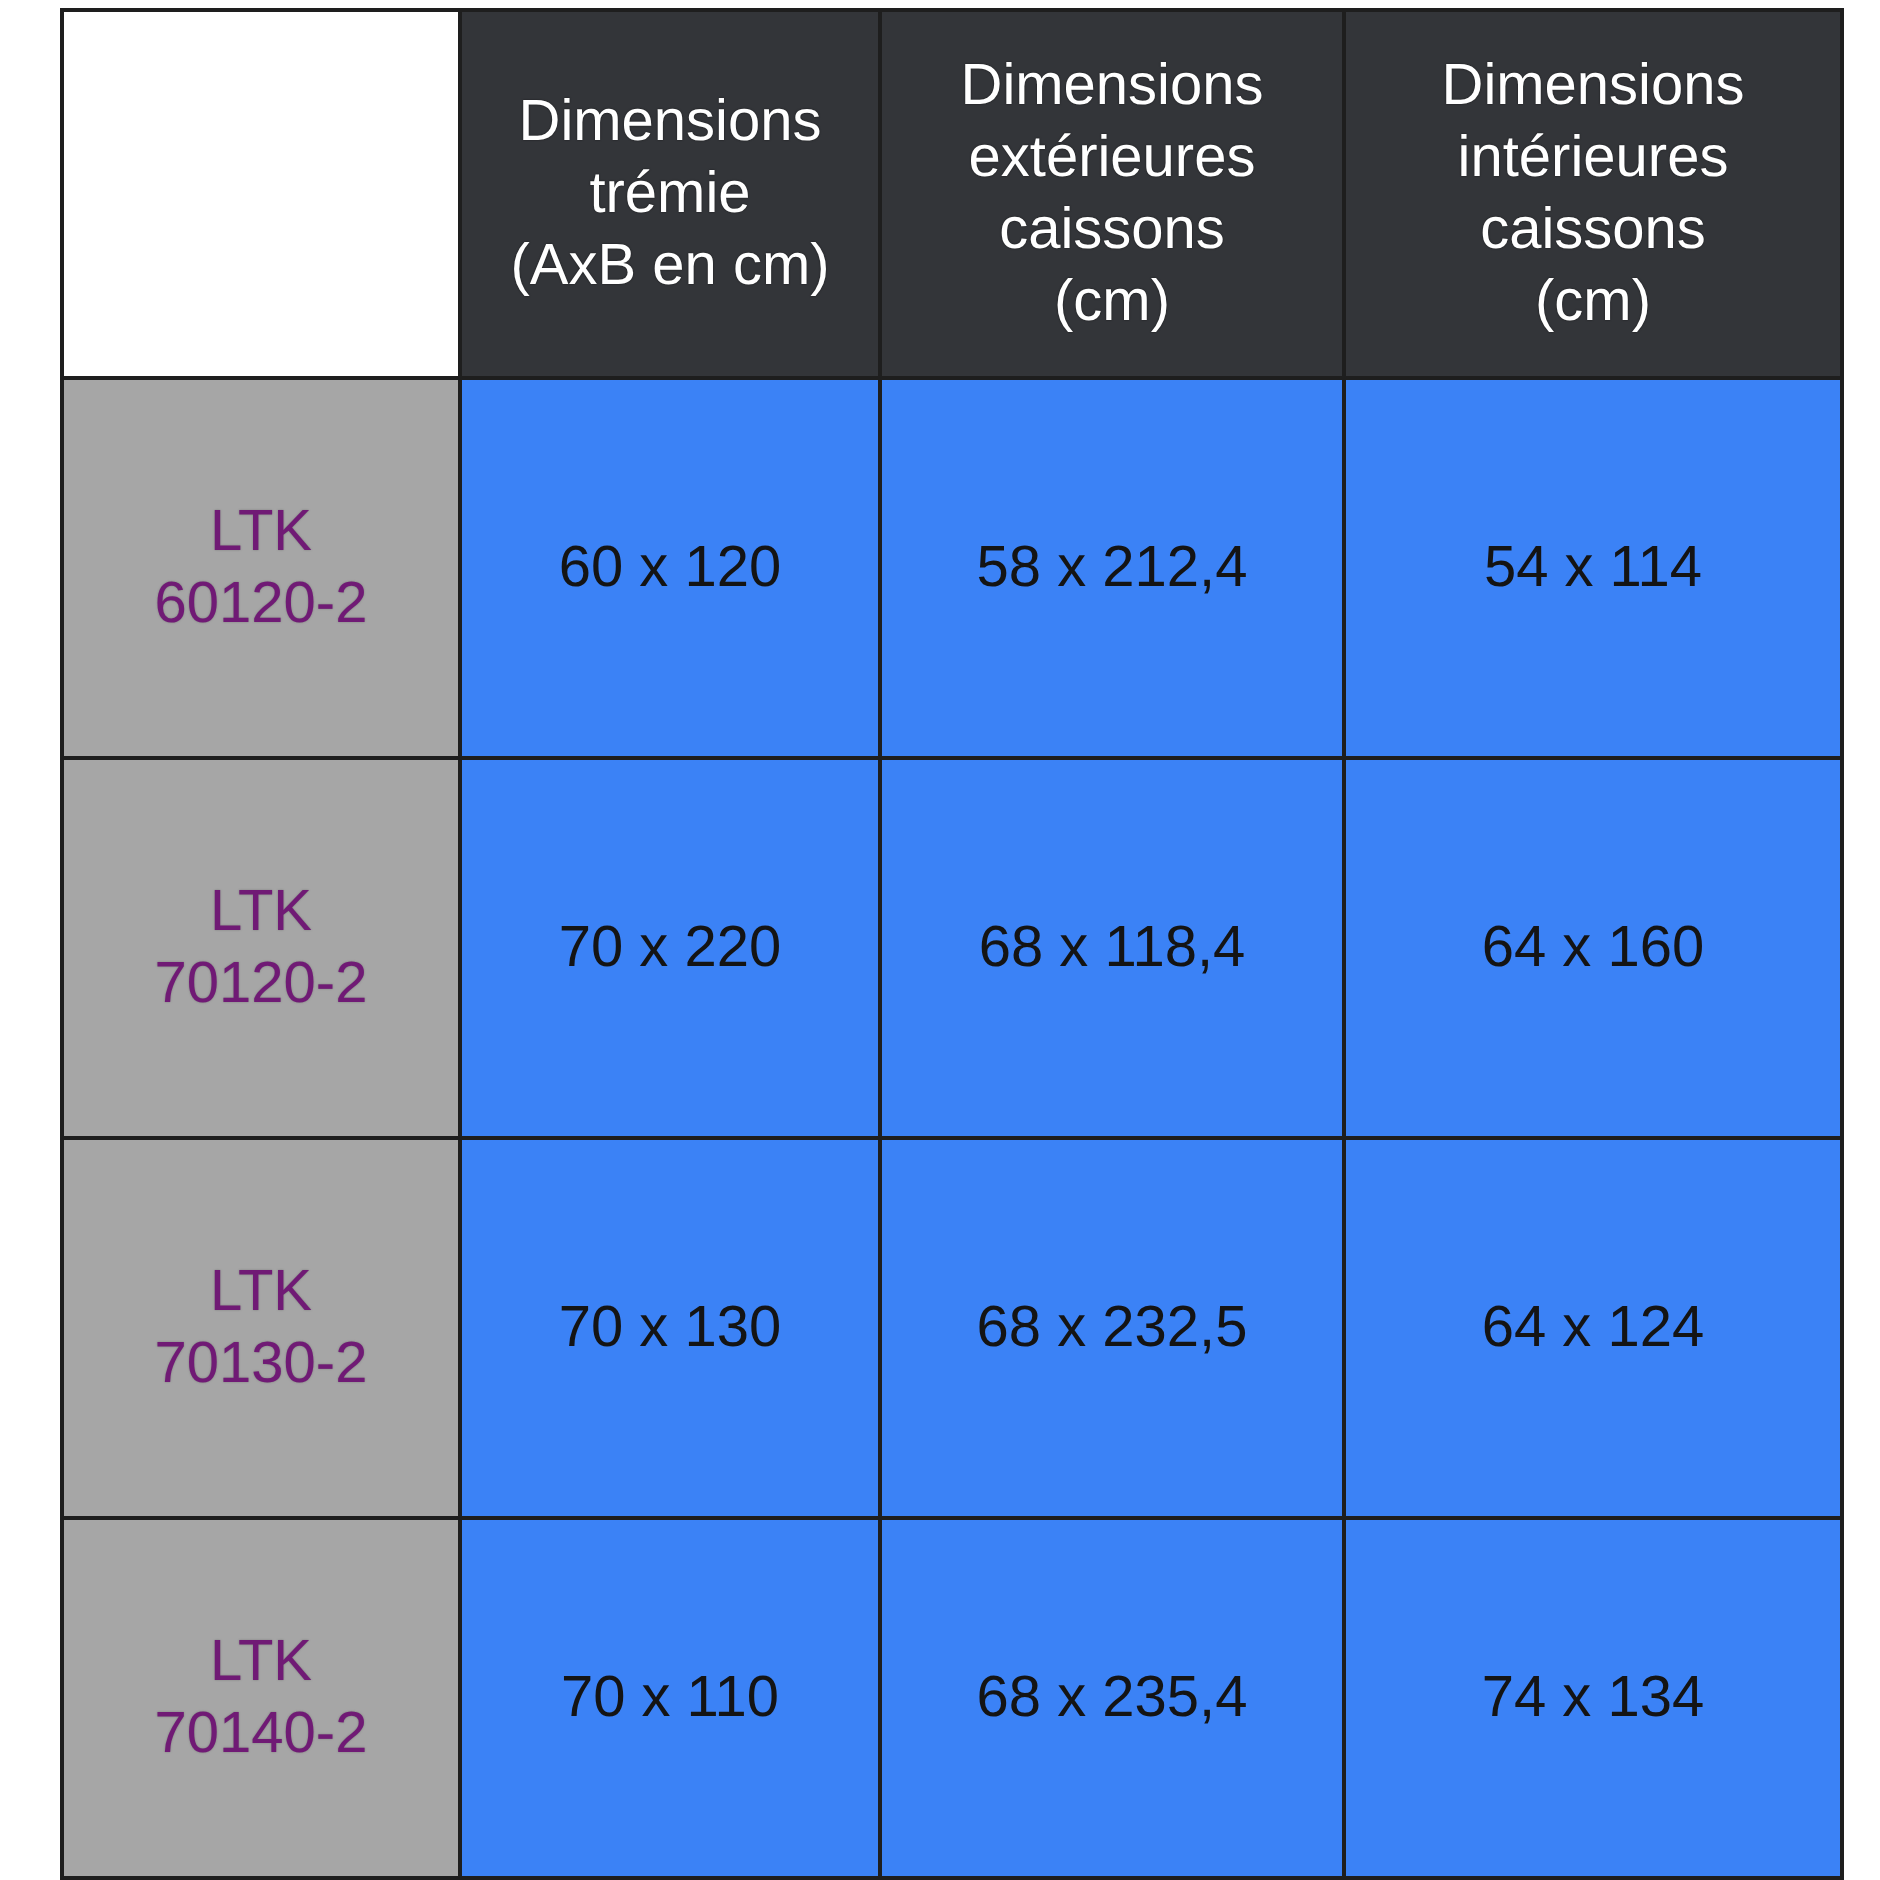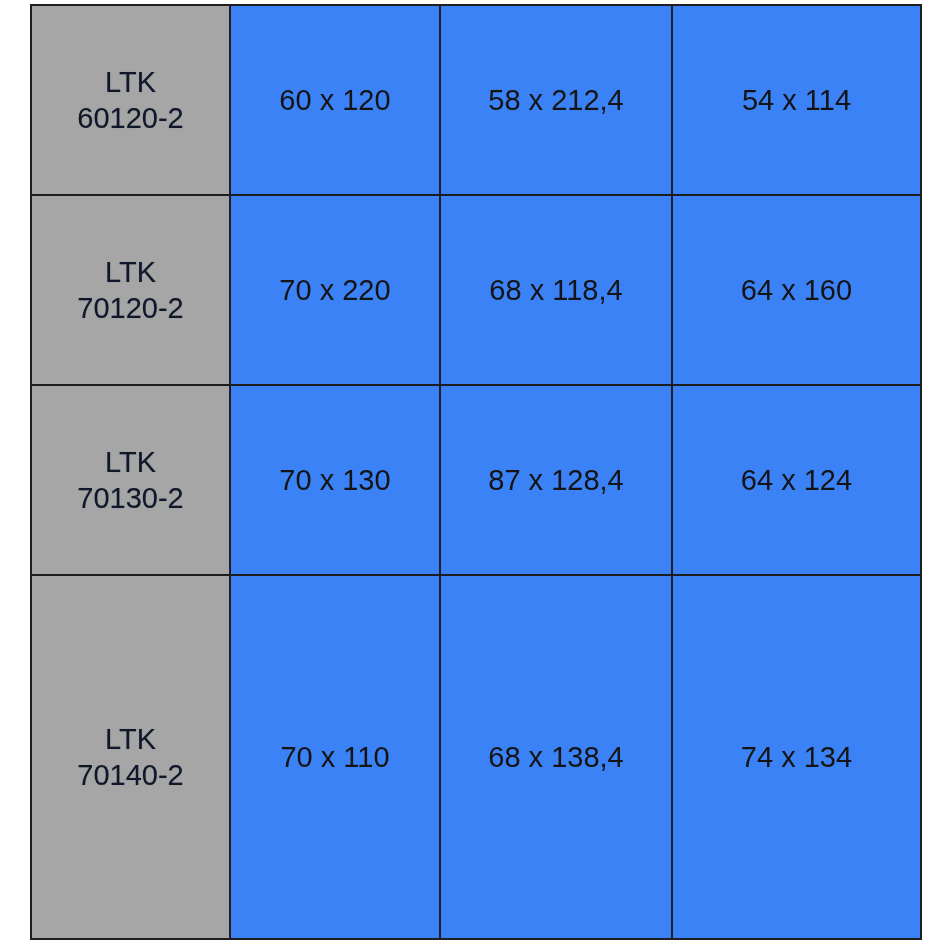--- a/index.html
+++ b/index.html
@@ -38,21 +38,21 @@
     border: none;
     background: #ffffff;
   }
   th.colhead {
     background: #333539;
     color: #ffffff;
     text-shadow: 0 0 1px rgba(0,0,0,0.6);
   }
   th.rowhead {
     background: #a6a6a6;
-    color: #0f172a;
+    color: #701a75;
     text-shadow: 0 0 1px rgba(90,90,90,0.6);
   }
   td.datacell {
     background: #3b82f6;
     color: #141414;
     margin-left: 12px;
   }
   tr.head-row   { height: 184px; }
   tr.data-row   { height: 190px; }
   tr.data-row-last { height: auto; }
@@ -62,43 +62,57 @@
 
 <div class="canvas">
   <table class="spec-table">
     <colgroup>
       <col style="width:199px">
       <col style="width:210px">
       <col style="width:232px">
       <col style="width:249px">
     </colgroup>
     <tbody>
+        <tr class="head-row">
+      <td class="corner"></td>
+      <th class="colhead">Dimensions
+trémie
+(AxB en cm)</th>
+      <th class="colhead">Dimensions
+extérieures
+caissons
+(cm)</th>
+      <th class="colhead">Dimensions
+intérieures
+caissons
+(cm)</th>
+    </tr>
     <tr class="data-row">
       <th class="rowhead">LTK
 60120-2</th>
       <td class="datacell">60 x 120</td>
       <td class="datacell">58 x 212,4</td>
       <td class="datacell">54 x 114</td>
     </tr>
     <tr class="data-row">
       <th class="rowhead">LTK
 70120-2</th>
       <td class="datacell">70 x 220</td>
       <td class="datacell">68 x 118,4</td>
       <td class="datacell">64 x 160</td>
     </tr>
     <tr class="data-row">
       <th class="rowhead">LTK
 70130-2</th>
       <td class="datacell">70 x 130</td>
-      <td class="datacell">87 x 128,4</td>
+      <td class="datacell">68 x 232,5</td>
       <td class="datacell">64 x 124</td>
     </tr>
     <tr class="data-row data-row-last">
       <th class="rowhead">LTK
 70140-2</th>
       <td class="datacell">70 x 110</td>
-      <td class="datacell">68 x 138,4</td>
+      <td class="datacell">68 x 235,4</td>
       <td class="datacell">74 x 134</td>
     </tr>
   </tbody>
     </table>
 </div>
 
 </body></html>

